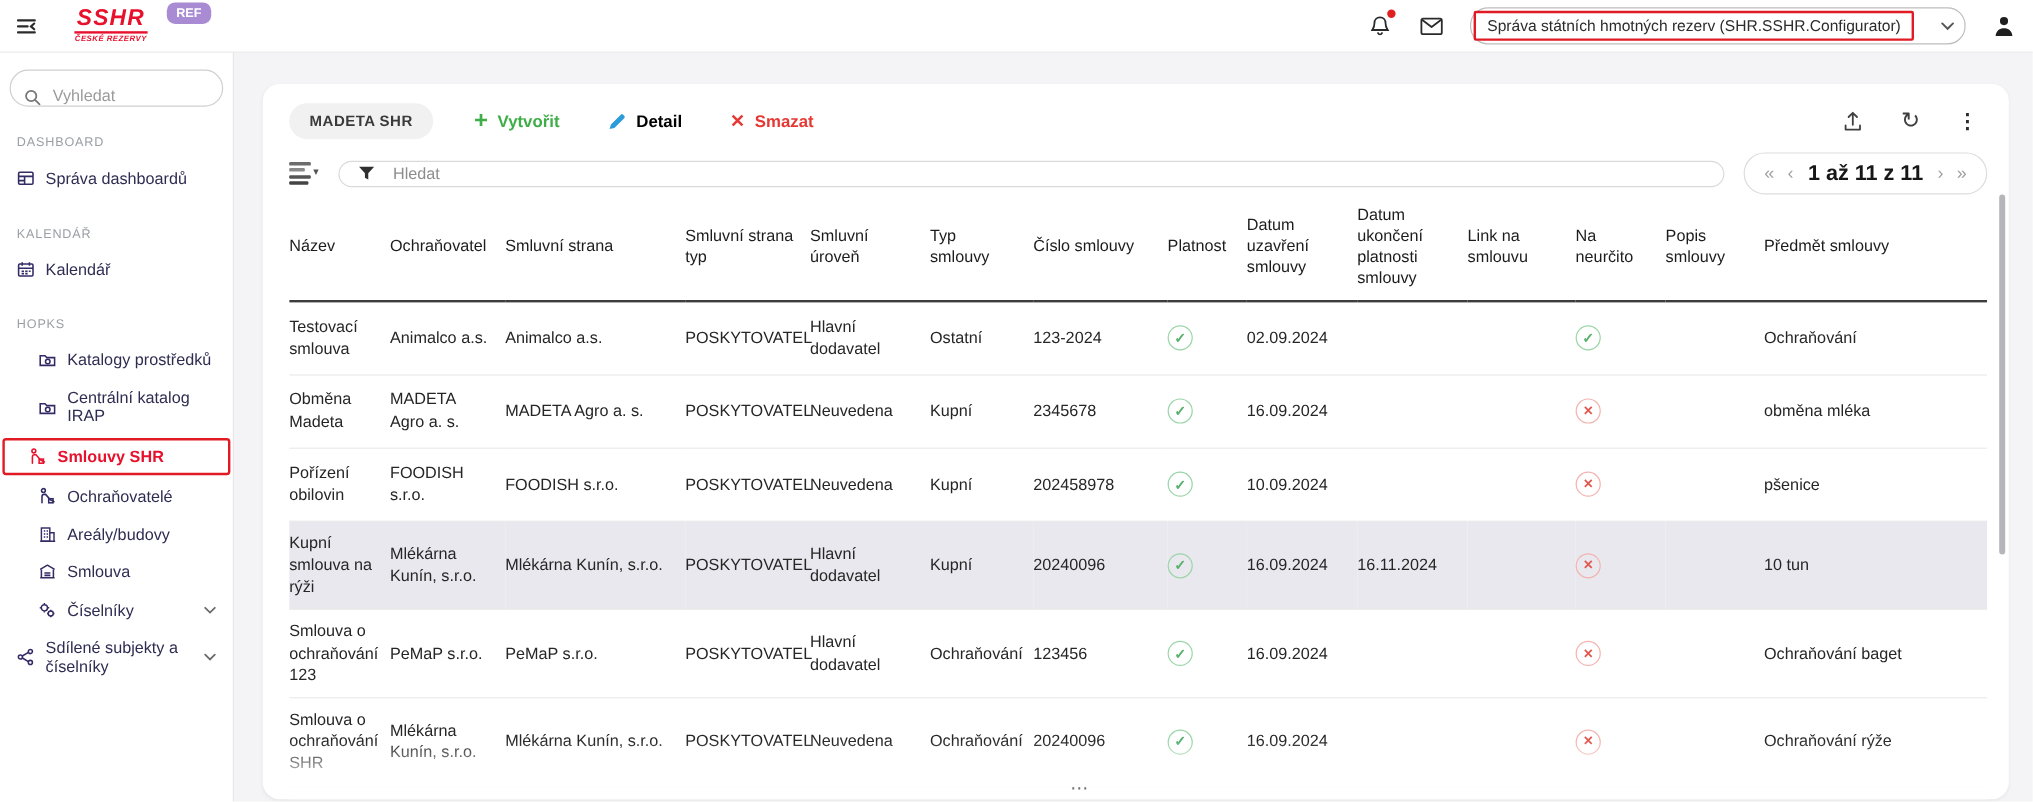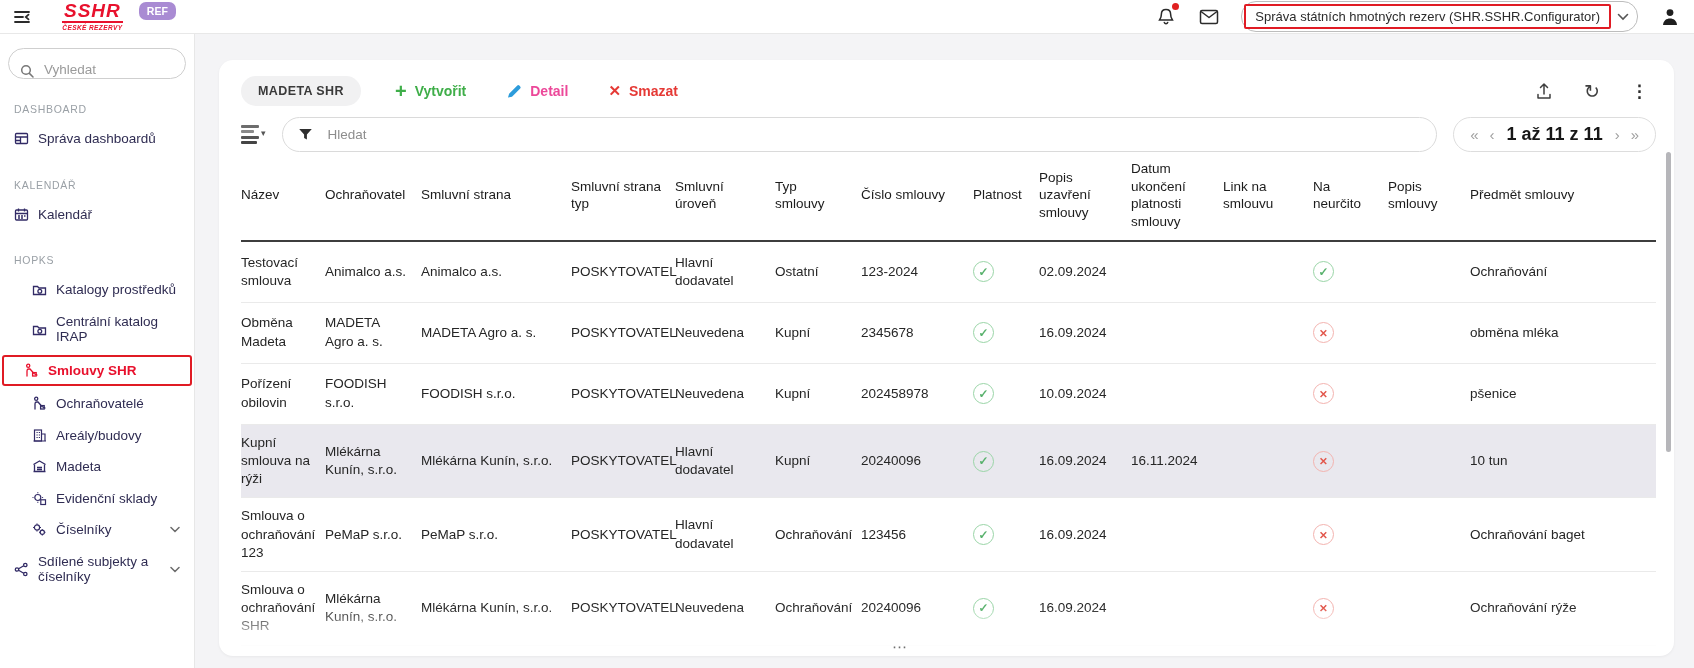--- a/index.html
+++ b/index.html
@@ -4,32 +4,32 @@
 <style>
   * { box-sizing: border-box; }
   html,body { margin:0; padding:0; }
   body {
     width:1694px; height:668px; overflow:hidden;
     font-family:"Liberation Sans", sans-serif;
     background:#ffffff; color:#222;
   }
   
   .topbar {
-    height:34px; display:flex; align-items:center; gap:12px;
+    height:44px; display:flex; align-items:center; gap:12px;
     padding:0 12px 0 10px; background:#fff; border-bottom:1px solid #e8e8e8;
   }
   .icon-btn { background:none; border:none; padding:2px; cursor:pointer; display:flex; align-items:center; color:#3a3a3a; }
   .logo-block { display:flex; flex-direction:column; align-items:center; line-height:1; margin-left:16px; }
   .logo-title { color:#e8112d; font-weight:800; font-style:italic; font-size:19px; letter-spacing:1px; border-bottom:2px solid #e8112d; padding:0 2px 1px; }
   .logo-sub { color:#e8112d; font-style:italic; font-weight:700; font-size:6.5px; letter-spacing:.4px; margin-top:2px; }
   .ref-badge { background:#a98bd3; color:#fff; font-size:10.5px; font-weight:700; padding:3px 8px; border-radius:7px; margin-left:4px; align-self:flex-start; margin-top:2px; }
   .topbar-right { margin-left:auto; display:flex; align-items:center; gap:20px; }
   .bell-wrap { position:relative; }
   .bell-dot { position:absolute; top:-2px; right:-2px; width:7px; height:7px; background:#e02020; border-radius:50%; }
-  .ctx-pill { display:flex; align-items:center; gap:6px; border:1px solid #bdbdbd; border-radius:15px; padding:2px 8px 2px 2px; background:#fff; cursor:pointer; }
+  .ctx-pill { display:flex; align-items:center; gap:22px; border:1px solid #bdbdbd; border-radius:15px; padding:2px 8px 2px 2px; background:#fff; cursor:pointer; }
   .ctx-text { border:2px solid #e01b24; border-radius:2px; padding:3px 9px; font-size:13px; color:#2c2c2c; white-space:nowrap; }
   
   .app { display:flex; height:634px; }
   .sidebar { width:195px; min-width:195px; border-right:1px solid #e7e7e7; padding:14px 8px 0 8px; background:#fff; overflow:hidden; }
   .search-pill { border:1px solid #cfcfcf; border-radius:16px; height:31px; display:flex; align-items:flex-end; gap:8px; padding:0 11px; color:#8b8b8b; }
   .search-pill input { border:none; outline:none; flex:1; font-size:13.5px; font-family:inherit; color:#444; background:transparent; width:100%; }
   .search-pill input::placeholder { color:#9a9a9a; }
   .section-label { color:#9aa0a6; font-size:10.5px; letter-spacing:.7px; margin:24px 6px 8px 6px; }
   .side-item { display:flex; align-items:center; gap:9px; padding:8px 6px; font-size:13.5px; color:#2f2c52; cursor:pointer; line-height:1.15; }
   .side-item svg { flex:none; }
@@ -37,32 +37,32 @@
   .side-item.child { padding-left:24px; }
   .side-item.active-parent { background:#fdeded; color:#e8112d; margin:0 -8px; padding-left:14px; padding-right:12px; }
   .side-item.selected-red { border:2px solid #e01b24; border-radius:3px; margin:2px -6px; padding:6px 4px 6px 20px; color:#e8112d; font-weight:700; }
   
   .main { flex:1; background:#f4f4f6; padding:26px 20px 12px 24px; }
   .card { background:#fff; border-radius:14px; height:596px; padding:14px 18px 0 22px; position:relative; overflow:hidden; box-shadow:0 1px 3px rgba(0,0,0,.05); }
   .card-toolbar { display:flex; align-items:center; gap:28px; height:34px; }
   .entity-pill { background:#f1f1f2; border-radius:17px; padding:8px 17px; font-size:12.5px; font-weight:700; color:#3a3a3a; letter-spacing:.4px; }
   .btn { display:flex; align-items:center; gap:8px; font-weight:700; font-size:14px; background:none; border:none; cursor:pointer; font-family:inherit; }
   .btn-create { color:#3fae49; } .btn-create .plus { font-size:20px; font-weight:600; line-height:14px; }
-  .btn-detail { color:#ec4899; }
+  .btn-detail { color:#000000; }
   .btn-delete { color:#e53935; } .btn-delete .x { font-size:15px; font-weight:700; }
   .toolbar-icons { margin-left:auto; display:flex; align-items:center; gap:27px; margin-right:6px; }
   .glyph { font-size:19px; color:#3f3f3f; line-height:1; }
   .kebab { font-size:17px; font-weight:700; color:#2c2c2c; letter-spacing:0; }
   
   .filter-row { display:flex; align-items:center; gap:16px; margin-top:9px; }
   .colcfg { display:flex; align-items:flex-start; gap:2px; cursor:pointer; }
   .colcfg .bars { display:flex; flex-direction:column; gap:2.5px; }
   .colcfg .bars i { display:block; height:3px; border-radius:1px; background:#5a5a5a; }
   .colcfg .caret { color:#555; font-size:9px; margin-top:3px; }
-  .search-box { flex:1; border:1px solid #dadada; border-radius:18px; height:35px; display:flex; align-items:center; gap:13px; padding:0 15px; }
+  .search-box { flex:1; border:1px solid #dadada; border-radius:18px; height:22px; display:flex; align-items:center; gap:13px; padding:0 15px; }
   .search-box input { border:none; outline:none; flex:1; font-size:13.5px; font-family:inherit; color:#444; background:transparent; }
   .search-box input::placeholder { color:#8d8d8d; }
   .pager { border:1px solid #ddd; border-radius:18px; height:35px; display:flex; align-items:center; gap:9px; padding:0 15px; color:#9f9f9f; font-size:14px; }
   .pager .nav { background:none; border:none; color:#9f9f9f; font-size:15px; cursor:pointer; padding:0 1px; font-family:inherit; }
   .pager .count { color:#171717; font-weight:700; font-size:18px; margin:0 2px; white-space:nowrap; }
   
   .table-viewport { position:relative; height:505px; overflow:hidden; margin-top:2px; }
   table { width:100%; border-collapse:collapse; table-layout:fixed; font-size:13.5px; color:#262626; }
   thead th { font-weight:400; text-align:left; vertical-align:middle; height:78px; padding:6px 12px 10px 0; border-bottom:2px solid #3d3d3d; line-height:1.3; color:#1c1c1c; }
   tbody td { padding:9px 12px 9px 0; border-bottom:1px solid #eaeaea; vertical-align:middle; line-height:1.35; height:61px; }
@@ -186,29 +186,21 @@
           <rect x="2.5" y="2" width="7" height="11"></rect>
           <path d="M9.5 6h3.5v7M4.5 4.5h1.2M6.8 4.5H8M4.5 7h1.2M6.8 7H8M4.5 9.5h1.2M6.8 9.5H8M1.5 13h12.5"></path>
         </svg>
       <span>Areály/budovy</span>
     </div>
     <div class="side-item child">
       <svg width="15" height="15" viewBox="0 0 15 15" fill="none" stroke="#322b66" stroke-width="1.3" stroke-linejoin="round">
           <path d="M1.5 5.5L7.5 2l6 3.5"></path>
           <path d="M2.5 5.5V12M12.5 5.5V12M1.5 12.5h12M5 8.5h5M5 10.5h5"></path>
         </svg>
-      <span>Madeta</span>
-    </div>
-    <div class="side-item child">
-      <svg width="15" height="15" viewBox="0 0 15 15" fill="none" stroke="#322b66" stroke-width="1.2">
-          <circle cx="5.8" cy="6.5" r="3"></circle>
-          <path d="M5.8 2.2v-1M5.8 11.8v-1M1.5 6.5h-1M10.1 6.5h1"></path>
-          <rect x="8.8" y="8.8" width="4.7" height="4.7"></rect>
-        </svg>
-      <span>Evidenční sklady</span>
+      <span>Smlouva</span>
     </div>
     <div class="side-item child">
       <svg width="15" height="15" viewBox="0 0 15 15" fill="none" stroke="#322b66" stroke-width="1.2">
           <circle cx="5" cy="5.5" r="2.6"></circle>
           <circle cx="10.3" cy="10.3" r="2.1"></circle>
           <path d="M5 1.6v1M5 8.4v1M1.1 5.5h1M8 5.5h1M10.3 7.2v1M10.3 12.4v1M7.2 10.3h1M12.4 10.3h1"></path>
         </svg>
       <span>Číselníky</span>
       <span class="chev">
           <svg width="10" height="7" viewBox="0 0 10 7" fill="none" stroke="#6b6b6b" stroke-width="1.5" stroke-linecap="round">
@@ -314,21 +306,21 @@
           <thead>
               <tr id="thead-row">
                 <th>Název</th>
                 <th>Ochraňovatel</th>
                 <th>Smluvní strana</th>
                 <th>Smluvní strana typ</th>
                 <th>Smluvní úroveň</th>
                 <th>Typ smlouvy</th>
                 <th>Číslo smlouvy</th>
                 <th>Platnost</th>
-                <th>Popis uzavření smlouvy</th>
+                <th>Datum uzavření smlouvy</th>
                 <th>Datum ukončení platnosti smlouvy</th>
                 <th>Link na smlouvu</th>
                 <th>Na neurčito</th>
                 <th>Popis smlouvy</th>
                 <th>Předmět smlouvy</th>
               </tr>
             </thead>
           <tbody id="tbody">
               <tr>
                 <td>Testovací smlouva</td>

